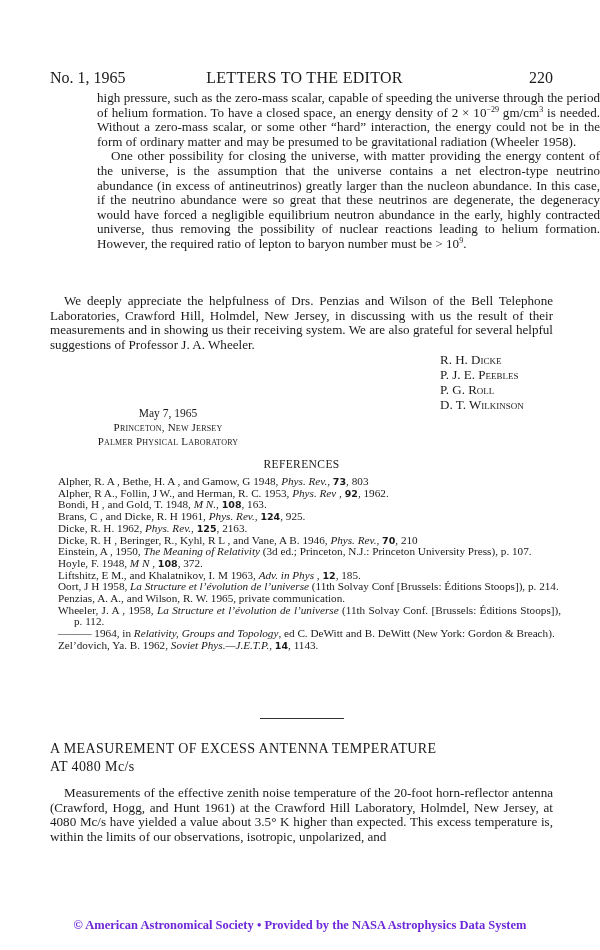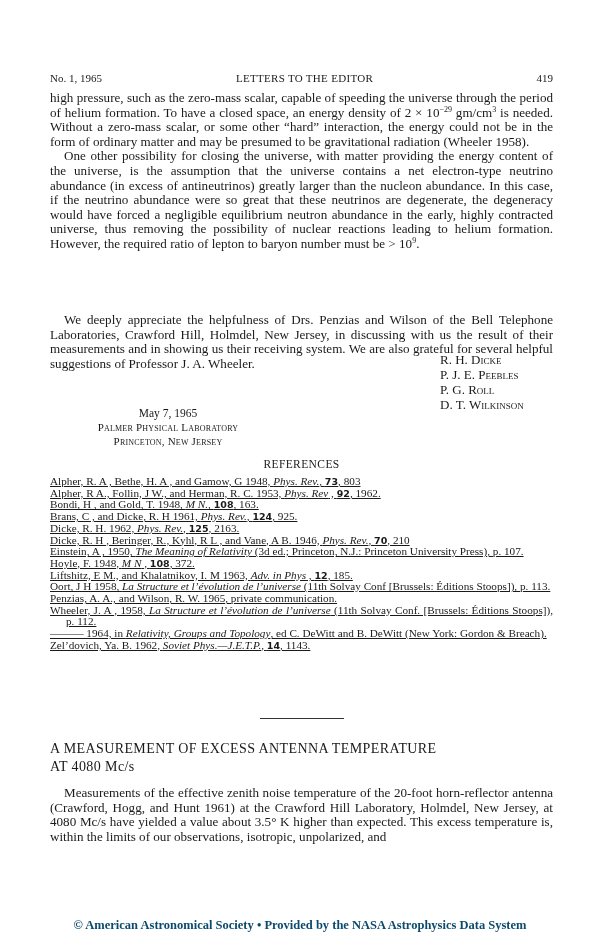--- a/index.html
+++ b/index.html
@@ -4,21 +4,21 @@
 <style>
   html, body { margin: 0; padding: 0; background: #ffffff; }
   body {
     width: 600px; height: 950px; position: relative; overflow: hidden;
     font-family: "Liberation Serif", "DejaVu Serif", serif;
     color: #1a1a1a;
   }
   .page { position: absolute; left: 50px; top: 0; width: 503px; }
   .running-head {
     position: absolute; top: 70px; left: 0; width: 503px; height: 16px;
-    font-size: 11px; line-height: 16px;
+    font-size: 16px; line-height: 16px;
   }
   .rh-left { position: absolute; left: 0; top: 0; }
   .rh-center { position: absolute; left: 6px; right: 0; top: 0; text-align: center; letter-spacing: 0.3px; }
   .rh-right { position: absolute; right: 0; top: 0; }
   .body-text {
     position: absolute; left: 0; width: 503px;
     font-size: 13.1px; line-height: 14.6px; text-align: justify;
   }
   .body-text p { margin: 0; }
   .indent { text-indent: 14px; }
@@ -31,86 +31,86 @@
   .date-block {
     position: absolute; left: 13px; top: 406px; width: 210px;
     text-align: center; font-size: 11.5px; line-height: 14px;
   }
   .date-block .sc { font-size: 11px; letter-spacing: 0.2px; }
   .refs-heading {
     position: absolute; top: 458px; left: 0; width: 503px; text-align: center;
     font-size: 11.5px; letter-spacing: 0.4px;
   }
   .refs {
-    position: absolute; top: 476px; left: 0; width: 503px;
-    font-size: 11.2px; line-height: 11.7px; text-decoration: underline;
+    position: absolute; top: 476px; left: 8px; width: 503px;
+    font-size: 11.2px; line-height: 11.7px;
   }
   .ref { padding-left: 16px; text-indent: -16px; text-align: justify; }
   .ref i { font-style: italic; }
   .ref b { font-family: "DejaVu Sans", sans-serif; font-weight: bold; font-size: 9.5px; }
   .rule {
     position: absolute; top: 718px; left: 210px; width: 84px; height: 0;
     border-top: 1px solid #333;
   }
   .title {
     position: absolute; top: 740px; left: 0; width: 503px; 
     font-size: 14px; line-height: 18px; letter-spacing: 0.4px;
   }
   .footer {
     position: absolute; top: 918px; left: 0; width: 600px; text-align: center;
     font-family: "Liberation Serif", serif; font-weight: bold; font-size: 12.5px;
-    color: #0c4a6e;
+    color: #6d28d9;
   }
 </style>
 </head>
 <body>
 
 <div class="page">
 
   <div class="running-head">
     <span class="rh-left">No. 1, 1965</span>
     <span class="rh-center">LETTERS TO THE EDITOR</span>
-    <span class="rh-right">419</span>
+    <span class="rh-right">220</span>
   </div>
 
-  <div class="body-text" style="top:91px;">
+  <div class="body-text" style="top:91px;margin-left:47px;">
     <p><span>high pressure, such as the zero-mass scalar, capable of speeding the universe through the period of helium formation. To have a closed space, an energy density of 2 × 10</span><sup>−29</sup><span> gm/cm</span><sup>3</sup><span> is needed. Without a zero-mass scalar, or some other “hard” interaction, the energy could not be in the form of ordinary matter and may be presumed to be gravitational radiation (Wheeler 1958).</span></p>
     <p class="indent"><span>One other possibility for closing the universe, with matter providing the energy content of the universe, is the assumption that the universe contains a net electron-type neutrino abundance (in excess of antineutrinos) greatly larger than the nucleon abundance. In this case, if the neutrino abundance were so great that these neutrinos are degenerate, the degeneracy would have forced a negligible equilibrium neutron abundance in the early, highly contracted universe, thus removing the possibility of nuclear reactions leading to helium formation. However, the required ratio of lepton to baryon number must be &gt; 10</span><sup>9</sup><span>.</span></p>
   </div>
 
-  <div class="body-text" style="top:294px;margin-top:19px;">
+  <div class="body-text" style="top:294px;">
     <p class="indent">We deeply appreciate the helpfulness of Drs. Penzias and Wilson of the Bell Telephone Laboratories, Crawford Hill, Holmdel, New Jersey, in discussing with us the result of their measurements and in showing us their receiving system. We are also grateful for several helpful suggestions of Professor J. A. Wheeler.</p>
   </div>
 
   <div class="sig-block">
     <div class="sc">R. H. Dicke</div>
     <div class="sc">P. J. E. Peebles</div>
     <div class="sc">P. G. Roll</div>
     <div class="sc">D. T. Wilkinson</div>
   </div>
 
   <div class="date-block">
     <div>May 7, 1965</div>
+    <div class="sc">Princeton, New Jersey</div>
     <div class="sc">Palmer Physical Laboratory</div>
-    <div class="sc">Princeton, New Jersey</div>
   </div>
 
   <div class="refs-heading">REFERENCES</div>
 
   <div class="refs">
     <div class="ref"><span>Alpher, R. A , Bethe, H. A , and Gamow, G  1948, </span><i>Phys. Rev.</i><span>, </span><b>73</b><span>, 803</span></div>
     <div class="ref"><span>Alpher, R  A., Follin, J  W., and Herman, R. C. 1953, </span><i>Phys. Rev</i><span> , </span><b>92</b><span>, 1962.</span></div>
     <div class="ref"><span>Bondi, H , and Gold, T. 1948, </span><i>M N.</i><span>, </span><b>108</b><span>, 163.</span></div>
     <div class="ref"><span>Brans, C , and Dicke, R. H  1961, </span><i>Phys. Rev.</i><span>, </span><b>124</b><span>, 925.</span></div>
     <div class="ref"><span>Dicke, R. H. 1962, </span><i>Phys. Rev.</i><span>, </span><b>125</b><span>, 2163.</span></div>
     <div class="ref"><span>Dicke, R. H , Beringer, R., Kyhl, R  L , and Vane, A  B. 1946, </span><i>Phys. Rev.</i><span>, </span><b>70</b><span>, 210</span></div>
     <div class="ref"><span>Einstein, A , 1950, </span><i>The Meaning of Relativity</i><span> (3d ed.; Princeton, N.J.: Princeton University Press), p. 107.</span></div>
     <div class="ref"><span>Hoyle, F. 1948, </span><i>M N</i><span> , </span><b>108</b><span>, 372.</span></div>
     <div class="ref"><span>Liftshitz, E  M., and Khalatnikov, I. M  1963, </span><i>Adv. in Phys</i><span> , </span><b>12</b><span>, 185.</span></div>
-    <div class="ref"><span>Oort, J  H  1958, </span><i>La Structure et l’évolution de l’universe</i><span> (11th Solvay Conf  [Brussels: Éditions Stoops]), p. 113.</span></div>
+    <div class="ref"><span>Oort, J  H  1958, </span><i>La Structure et l’évolution de l’universe</i><span> (11th Solvay Conf  [Brussels: Éditions Stoops]), p. 214.</span></div>
     <div class="ref"><span>Penzias, A. A., and Wilson, R. W. 1965, private communication.</span></div>
     <div class="ref"><span>Wheeler, J. A , 1958, </span><i>La Structure et l’évolution de l’universe</i><span> (11th Solvay Conf. [Brussels: Éditions Stoops]), p. 112.</span></div>
     <div class="ref"><span>——— 1964, in </span><i>Relativity, Groups and Topology</i><span>, ed  C. DeWitt and B. DeWitt (New York: Gordon &amp; Breach).</span></div>
     <div class="ref"><span>Zel’dovich, Ya. B. 1962, </span><i>Soviet Phys.—J.E.T.P.</i><span>, </span><b>14</b><span>, 1143.</span></div>
   </div>
 
   <div class="rule"></div>
 
   <div class="title">
     <div>A MEASUREMENT OF EXCESS ANTENNA TEMPERATURE</div>

